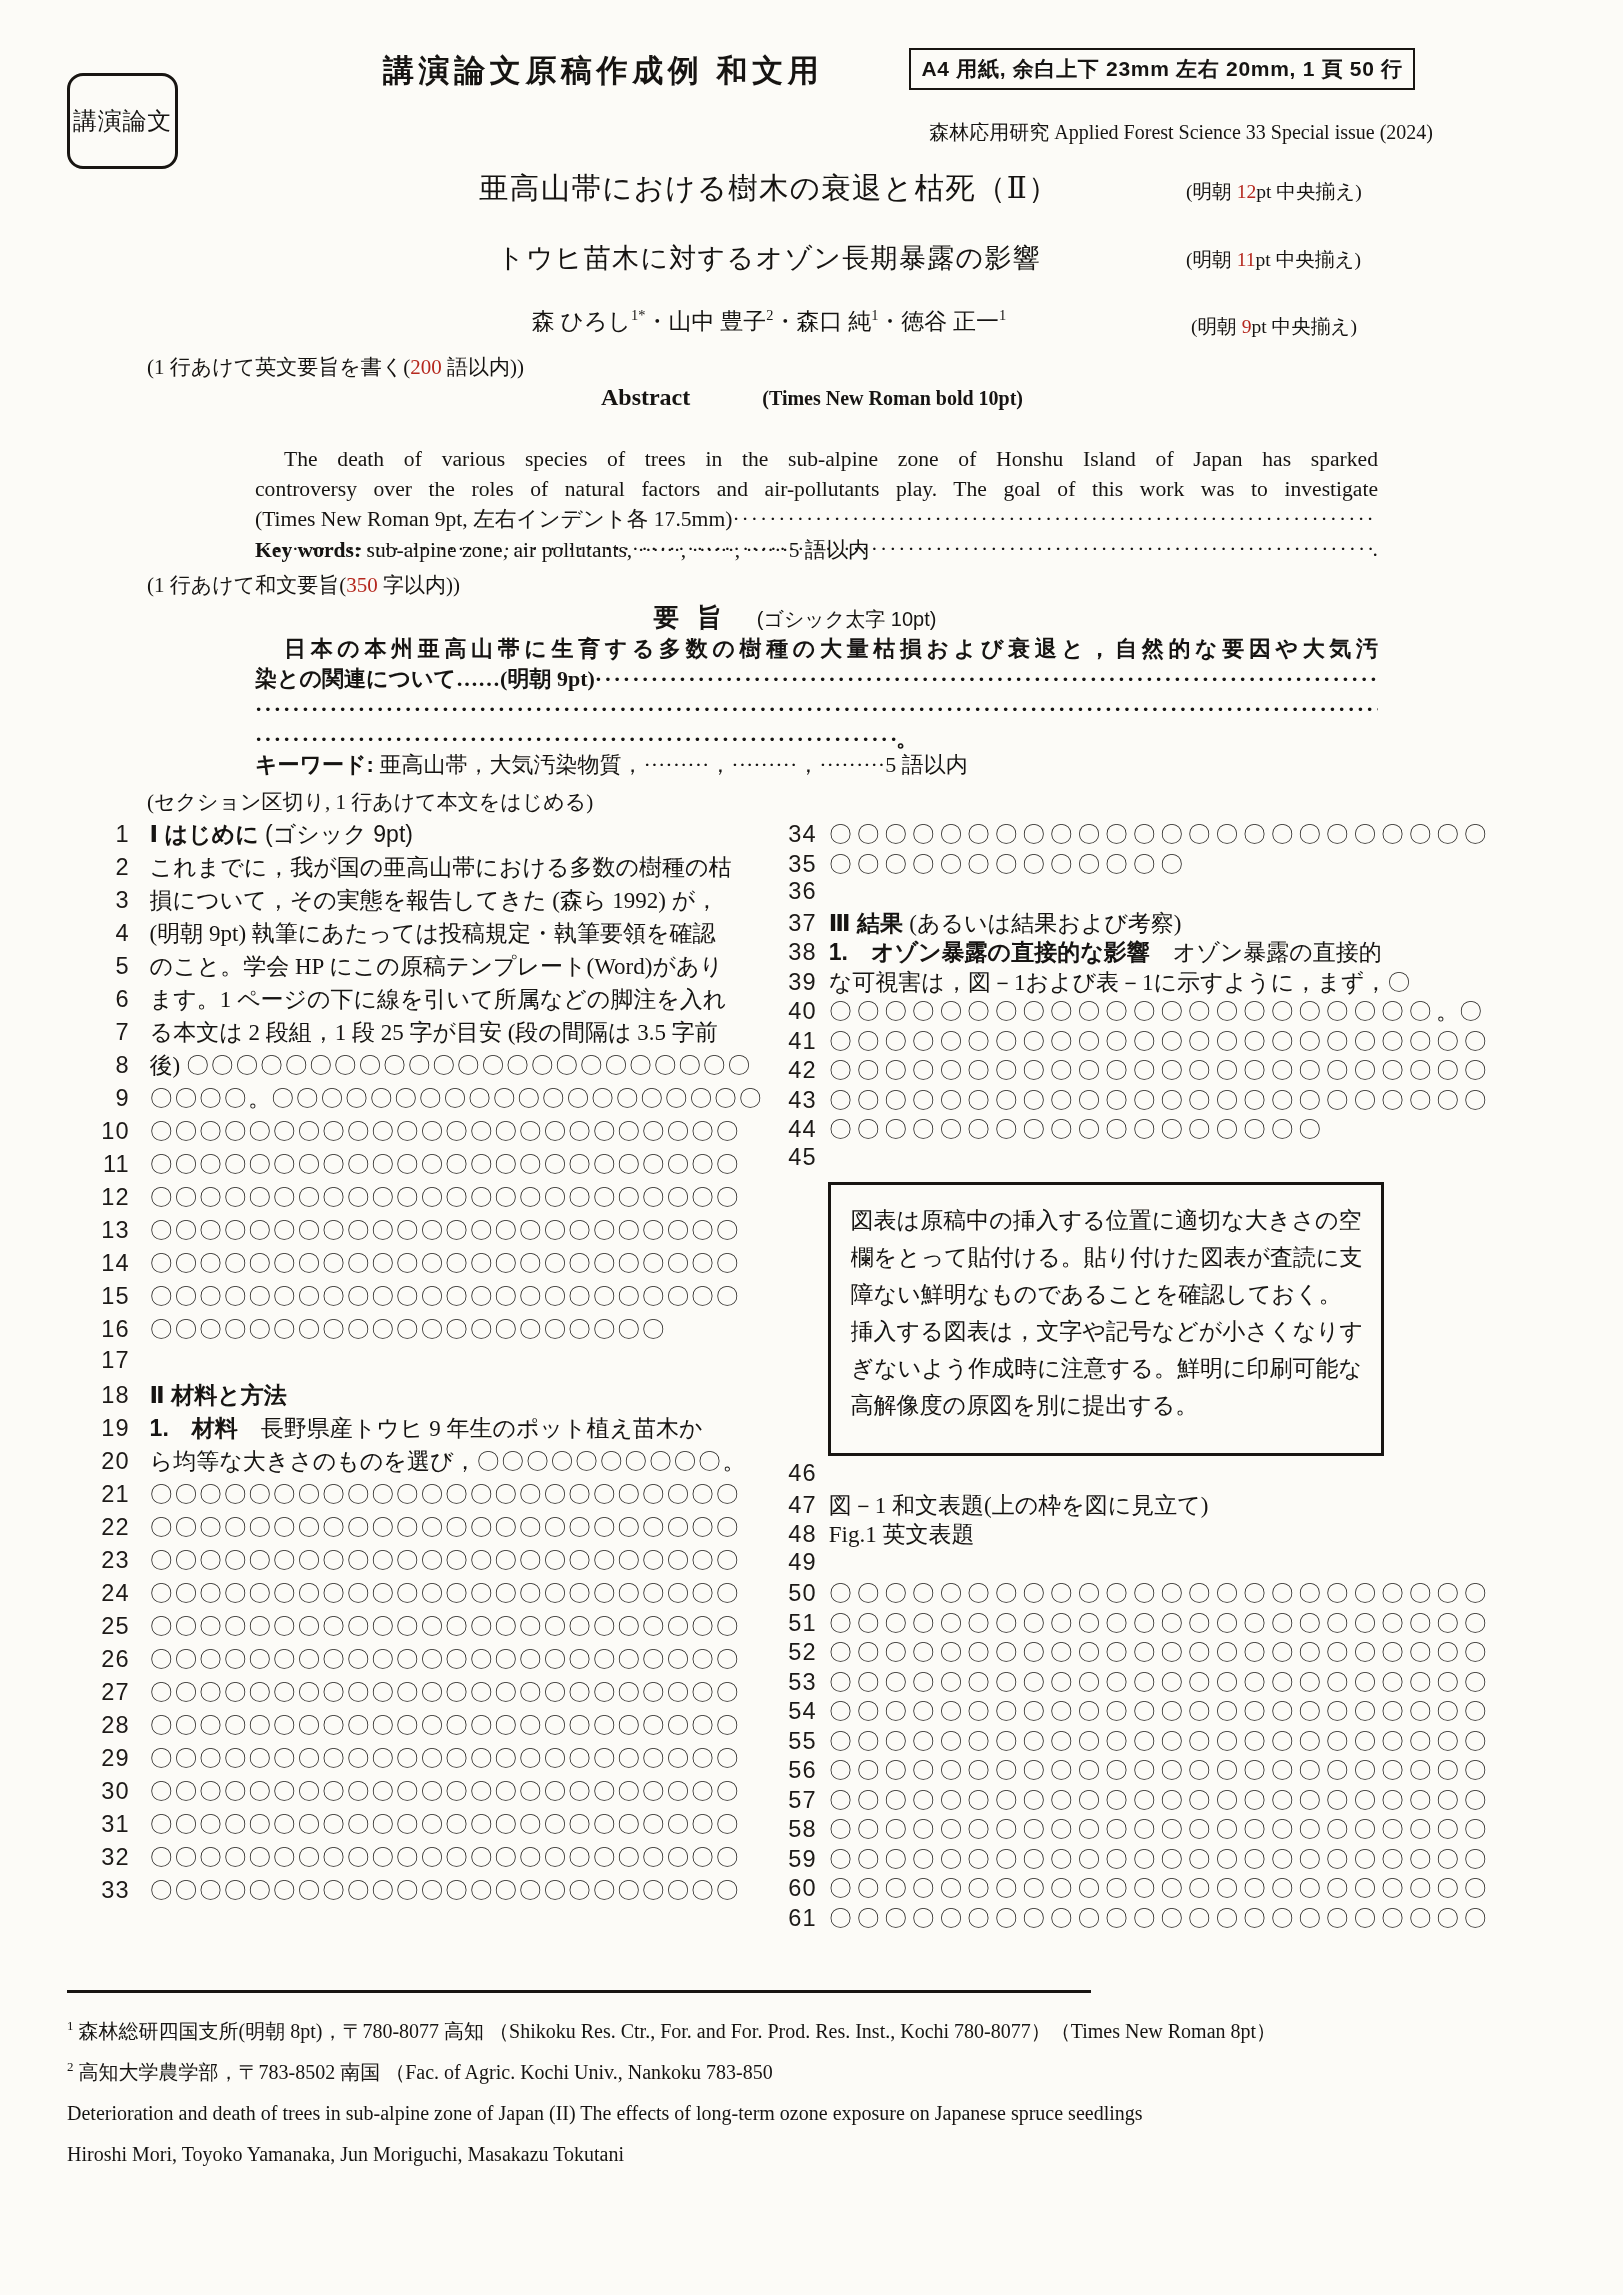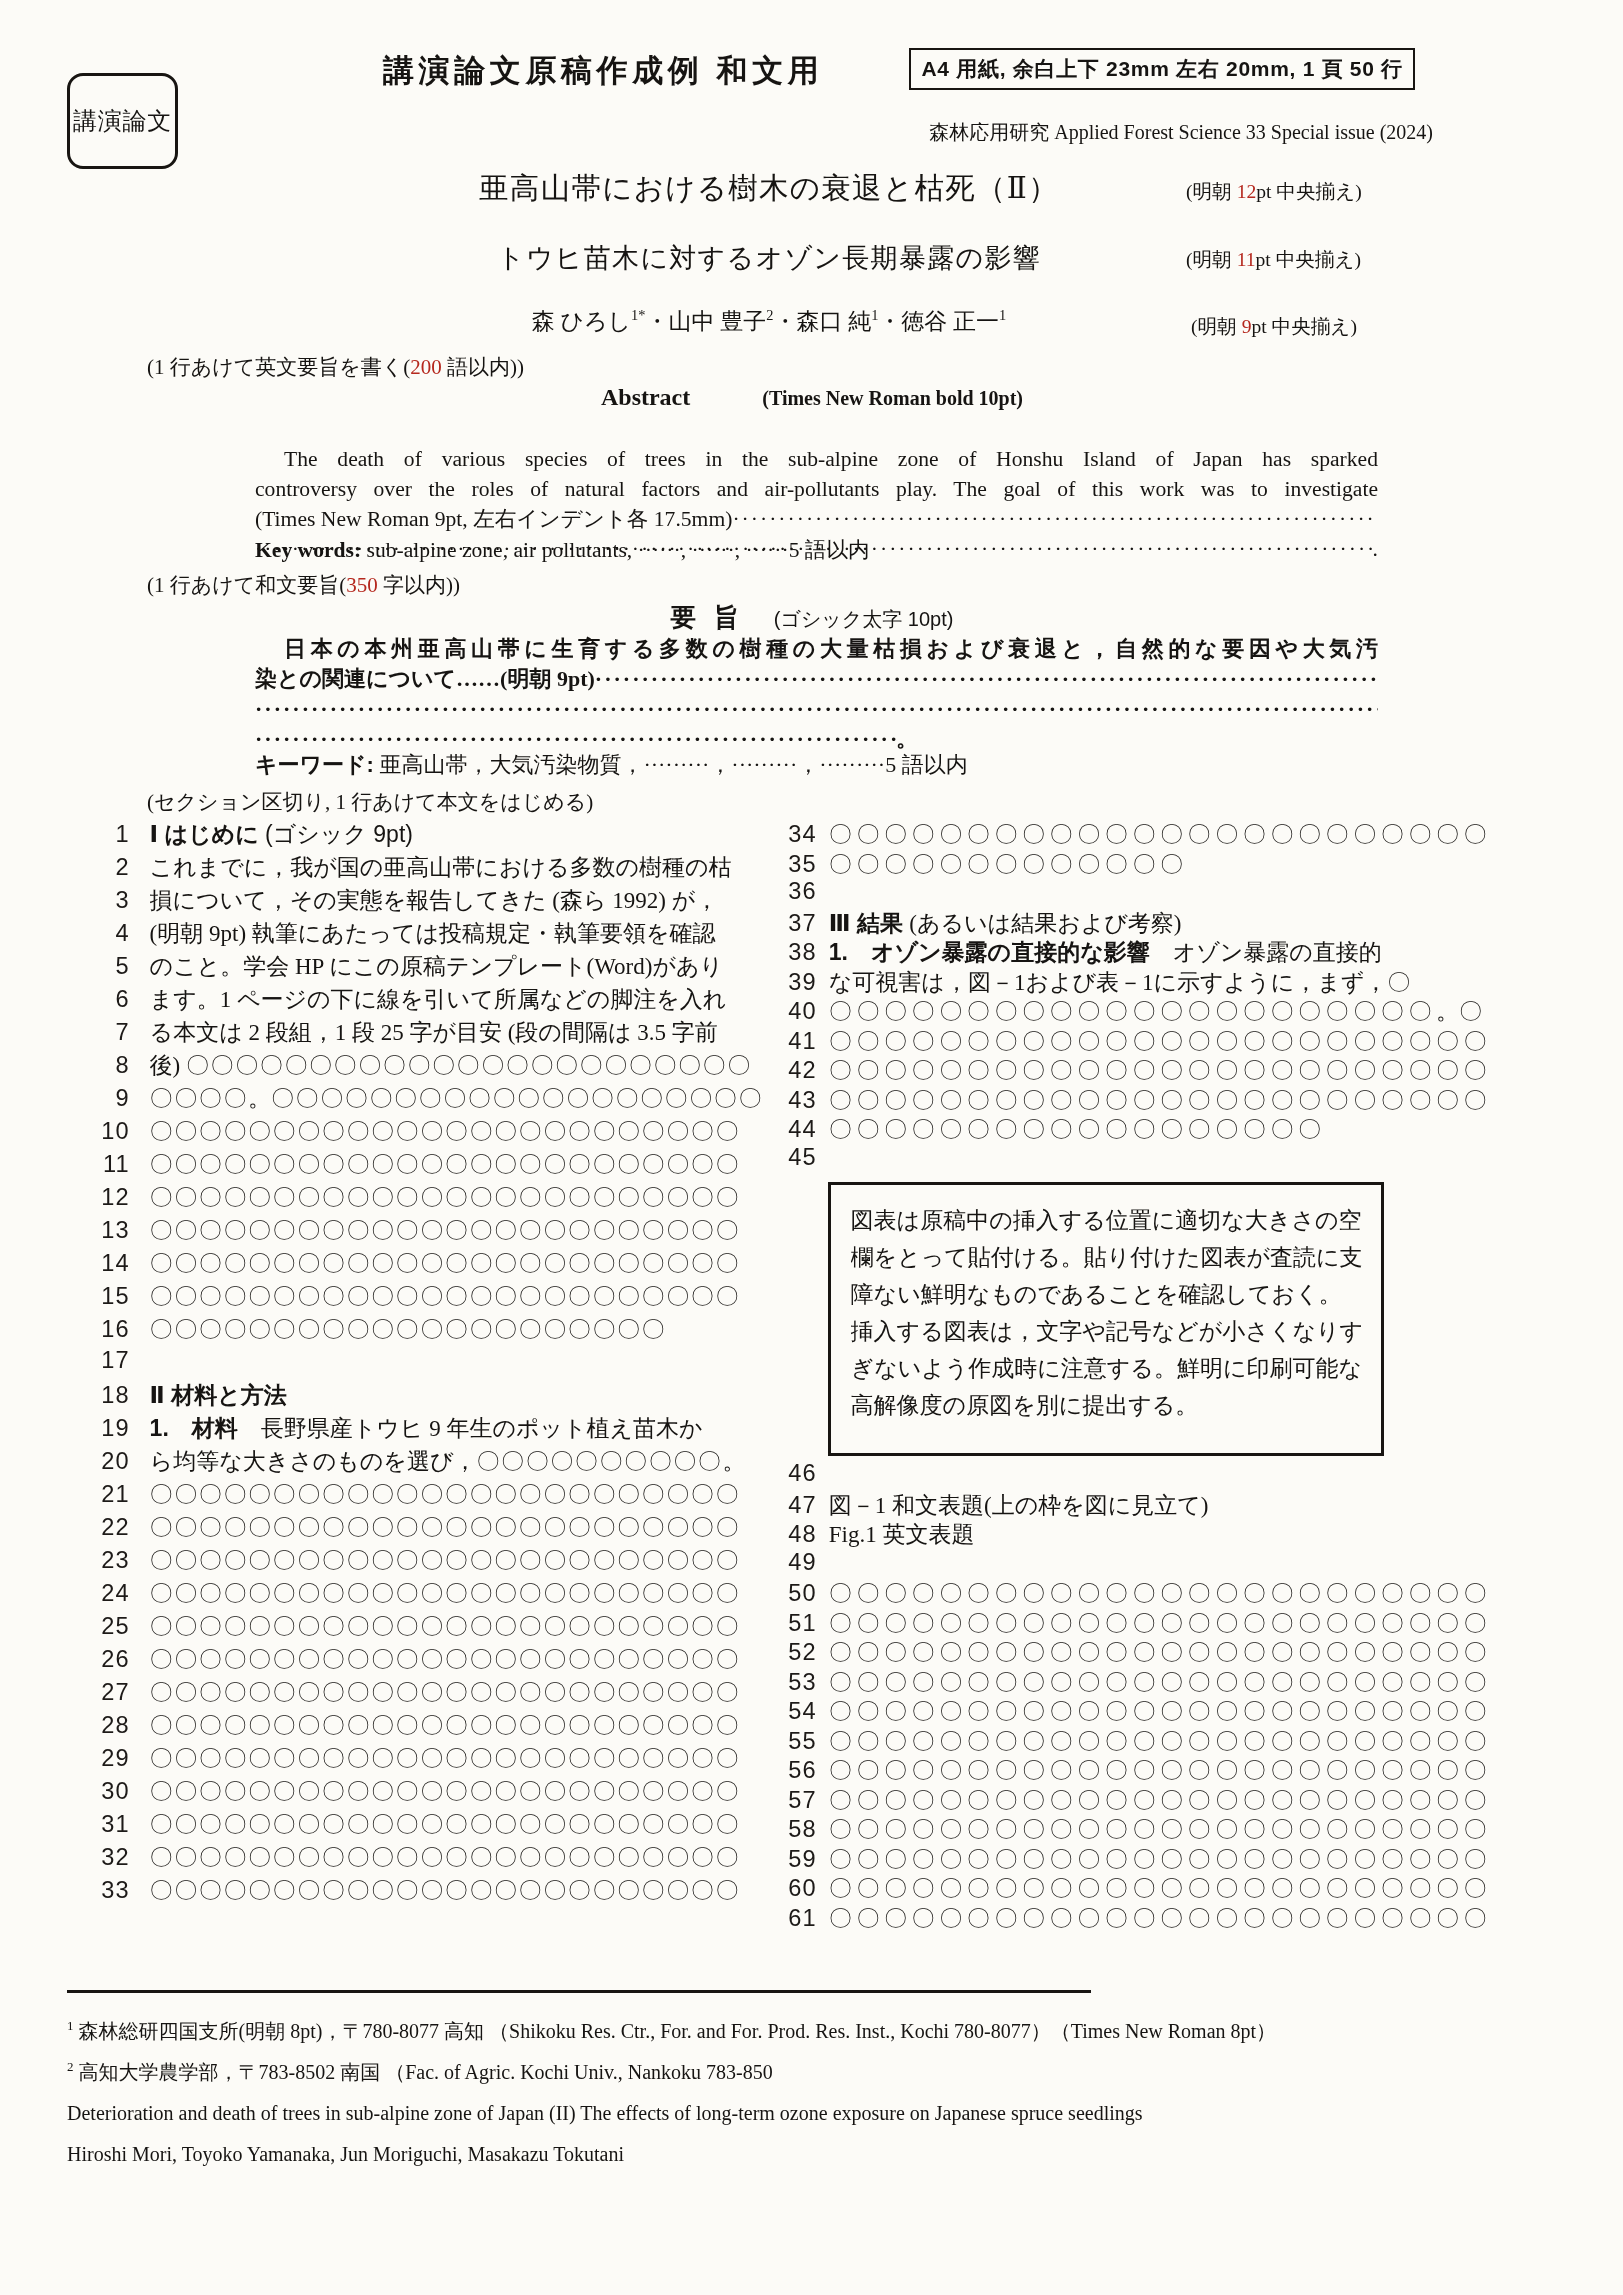--- a/index.html
+++ b/index.html
@@ -32,21 +32,21 @@
 
   .inline-note{font-size:21px;}
   .en-note{left:147px; top:353px;}
   .ja-note{left:147px; top:571px;}
   .section-note{left:147px; top:788px;}
 
   .abs-head{left:46px; top:384px; width:1532px; display:flex; justify-content:center;
     align-items:baseline; gap:72px;}
   .abs-head .h{font-size:24px; font-weight:bold;}
   .abs-head .n{font-size:20px;font-weight:bold;}
-  .yoshi-head{left:46px; top:600px; width:1532px; display:flex; justify-content:center;
+  .yoshi-head{left:29px; top:600px; width:1532px; display:flex; justify-content:center;
     align-items:baseline; gap:29.5px;}
   .yoshi-head .h{font-size:25.5px; font-weight:bold; letter-spacing:5.2px;
     font-family:"Liberation Sans","DejaVu Sans",sans-serif;}
   .yoshi-head .n{font-size:20px; font-family:"Liberation Sans","DejaVu Sans",sans-serif;}
 
   .para{left:255px; width:1123px; font-size:21.6px; line-height:30px;}
   .abstract-para{top:444px;}
   .yoshi-para{top:634px; font-size:22px;font-weight:bold;}
   .pline{height:30px; overflow:hidden;}
   .pline.just{text-align:justify; text-align-last:justify;}

